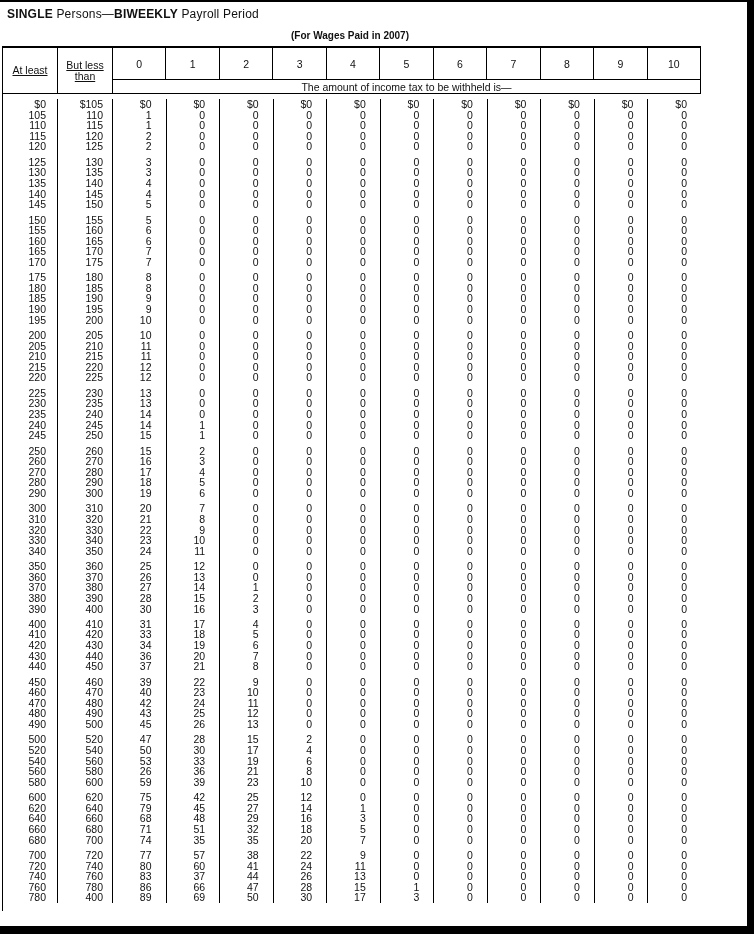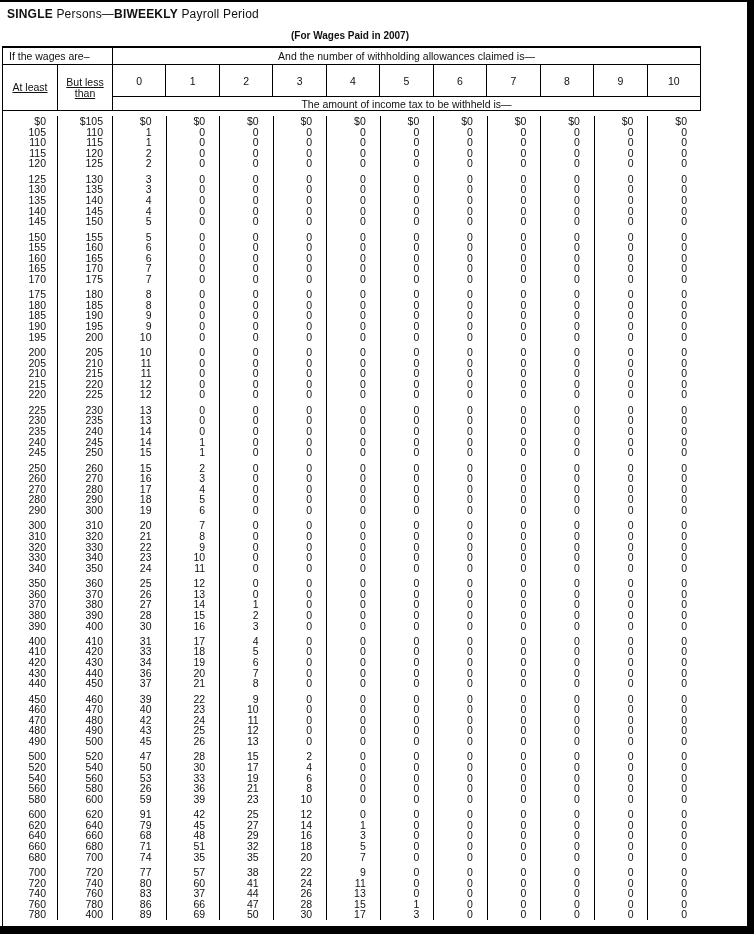--- a/index.html
+++ b/index.html
@@ -55,24 +55,20 @@
 
 <div class="edge-top"></div>
 <div class="edge-right"></div>
 <div class="edge-bottom"></div>
 
 <div class="title"><span class="b">SINGLE</span><span> Persons—</span><span class="b">BIWEEKLY</span><span> Payroll Period</span></div>
 <div class="subtitle">(For Wages Paid in 2007)</div>
 
 <div class="tbl">
   <div class="thead">
-    <div class="hrow1">
-      <div class="hwages">If the wages are–</div>
-      <div class="hallow">And the number of withholding allowances claimed is—</div>
-    </div>
     <div class="hrow2">
       <div class="hatleast">At least</div>
       <div class="hbutless">But less than</div>
       <div class="hcols">
         <div class="hnums">
             <div class="hnum">0</div>
             <div class="hnum">1</div>
             <div class="hnum">2</div>
             <div class="hnum">3</div>
             <div class="hnum">4</div>
@@ -367,21 +363,21 @@
           <div class="bcell">45</div>
         </div>
         <div class="bblock">
           <div class="bcell">47</div>
           <div class="bcell">50</div>
           <div class="bcell">53</div>
           <div class="bcell">26</div>
           <div class="bcell">59</div>
         </div>
         <div class="bblock">
-          <div class="bcell">91</div>
+          <div class="bcell">75</div>
           <div class="bcell">79</div>
           <div class="bcell">68</div>
           <div class="bcell">71</div>
           <div class="bcell">74</div>
         </div>
         <div class="bblock">
           <div class="bcell">77</div>
           <div class="bcell">80</div>
           <div class="bcell">83</div>
           <div class="bcell">86</div>

